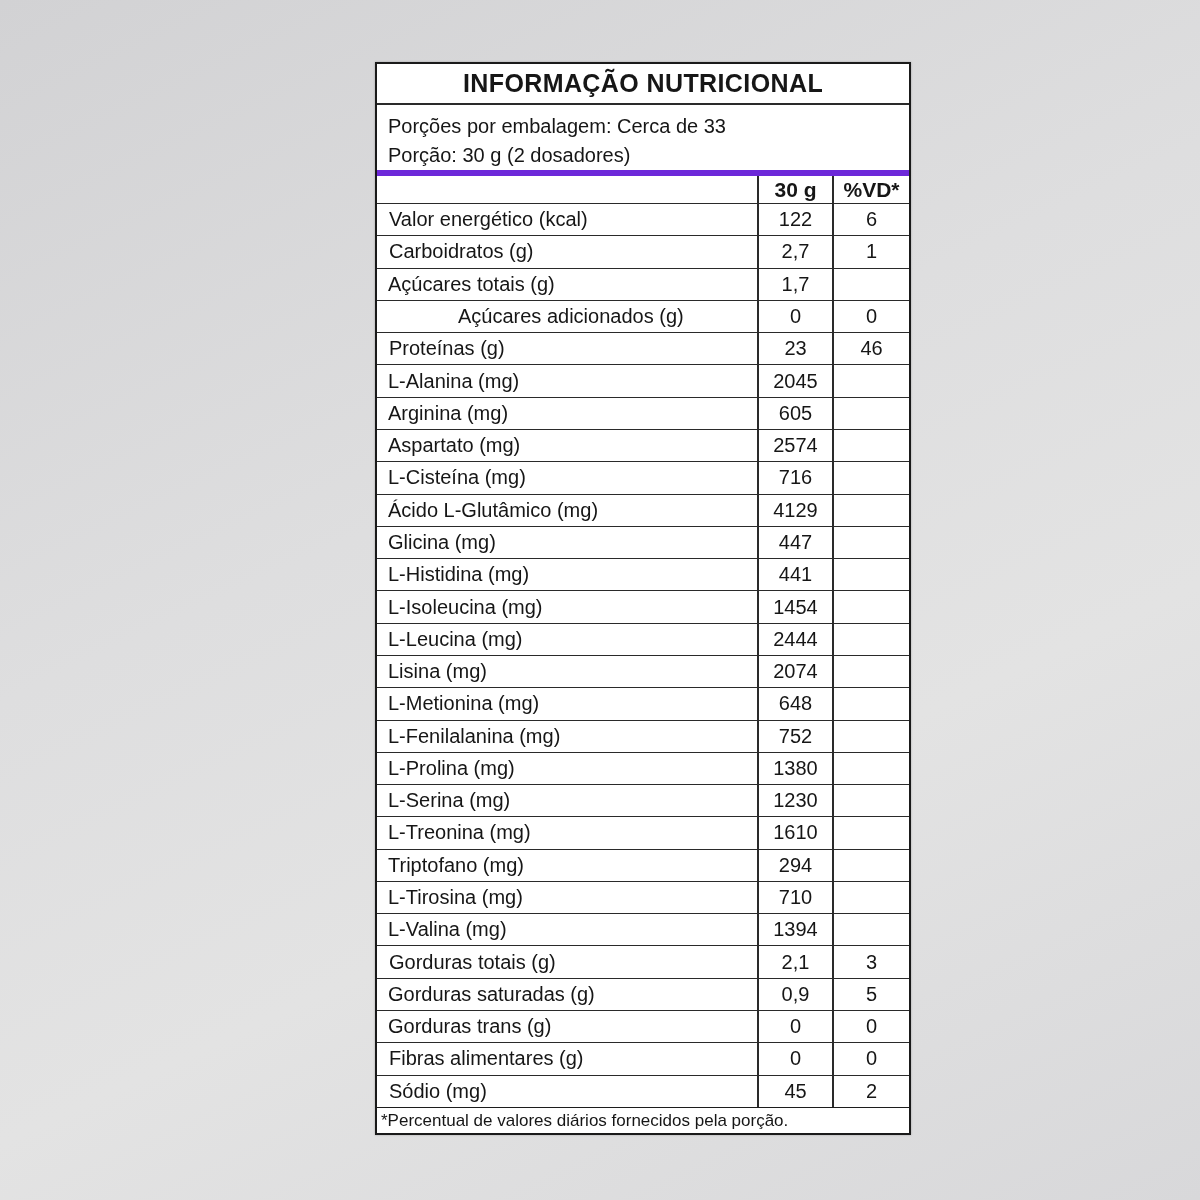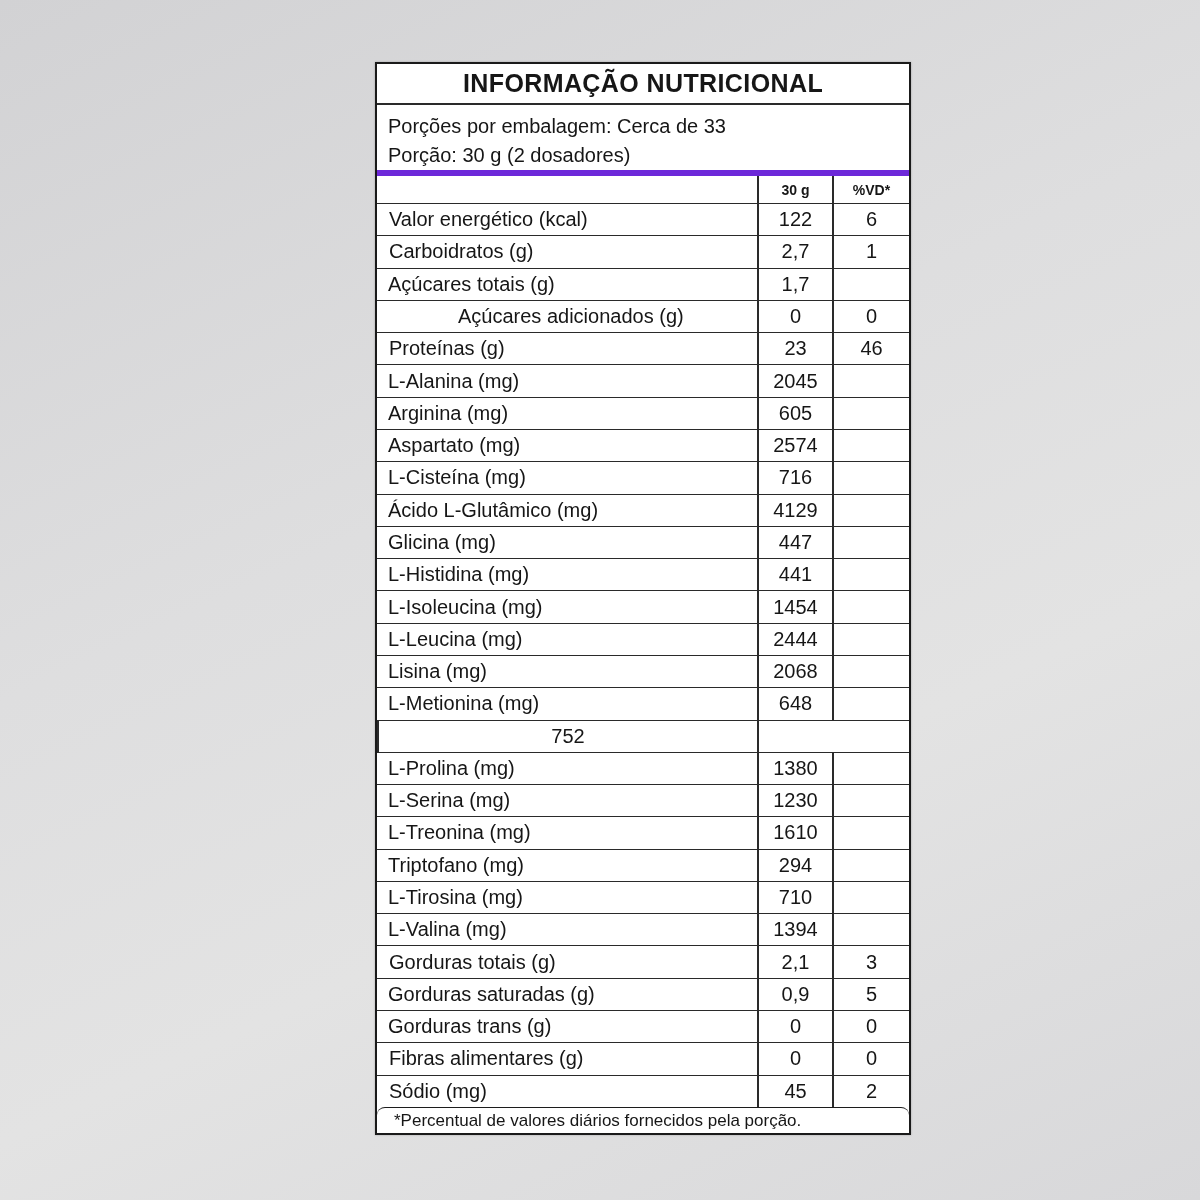--- a/index.html
+++ b/index.html
@@ -69,45 +69,44 @@
     justify-content: center;
     font-size: 20px;
     border-left: 2px solid #2a2a2a;
     box-sizing: border-box;
   }
 
   .head-row {
     flex: 0 0 27px;
     font-weight: bold;
   }
-  .head-row .c-amt, .head-row .c-vd { font-size: 14px; }
+  .head-row .c-amt, .head-row .c-vd { font-size: 21px; }
 
   .rows {
     flex: 1 1 auto;
     display: flex;
     flex-direction: column;
   }
   .rows .grid-row {
     flex: 1 1 0;
     border-top: 1.6px solid #2a2a2a;
   }
   .indent-0 .c-name { padding-left: 12px; }
   .indent-1 .c-name { padding-left: 11px; }
   .indent-2 .c-name { padding-left: 41px; margin-left: 40px; }
 
   .footnote {
     flex: 0 0 26px;
     border-top: 1.8px solid #1c1c1c;
     display: flex;
     align-items: center;
-    padding-left: 17px;
+    padding-left: 4px;
     font-size: 17px;
     white-space: nowrap;
     box-sizing: border-box;
-    border-radius: 8px;
   }
 </style>
 </head>
 <body>
 
 <div class="stage">
   <div class="card">
 
     <div class="title-row">INFORMAÇÃO NUTRICIONAL</div>
 
@@ -188,29 +187,30 @@
           <div class="c-amt">1454</div>
           <div class="c-vd"></div>
         </div>
         <div class="grid-row indent-1">
           <div class="c-name">L-Leucina (mg)</div>
           <div class="c-amt">2444</div>
           <div class="c-vd"></div>
         </div>
         <div class="grid-row indent-1">
           <div class="c-name">Lisina (mg)</div>
-          <div class="c-amt">2068</div>
+          <div class="c-amt">2074</div>
           <div class="c-vd"></div>
         </div>
         <div class="grid-row indent-1">
           <div class="c-name">L-Metionina (mg)</div>
           <div class="c-amt">648</div>
           <div class="c-vd"></div>
         </div>
         <div class="grid-row indent-1">
+          <div class="c-name">L-Fenilalanina (mg)</div>
           <div class="c-amt">752</div>
           <div class="c-vd"></div>
         </div>
         <div class="grid-row indent-1">
           <div class="c-name">L-Prolina (mg)</div>
           <div class="c-amt">1380</div>
           <div class="c-vd"></div>
         </div>
         <div class="grid-row indent-1">
           <div class="c-name">L-Serina (mg)</div>

